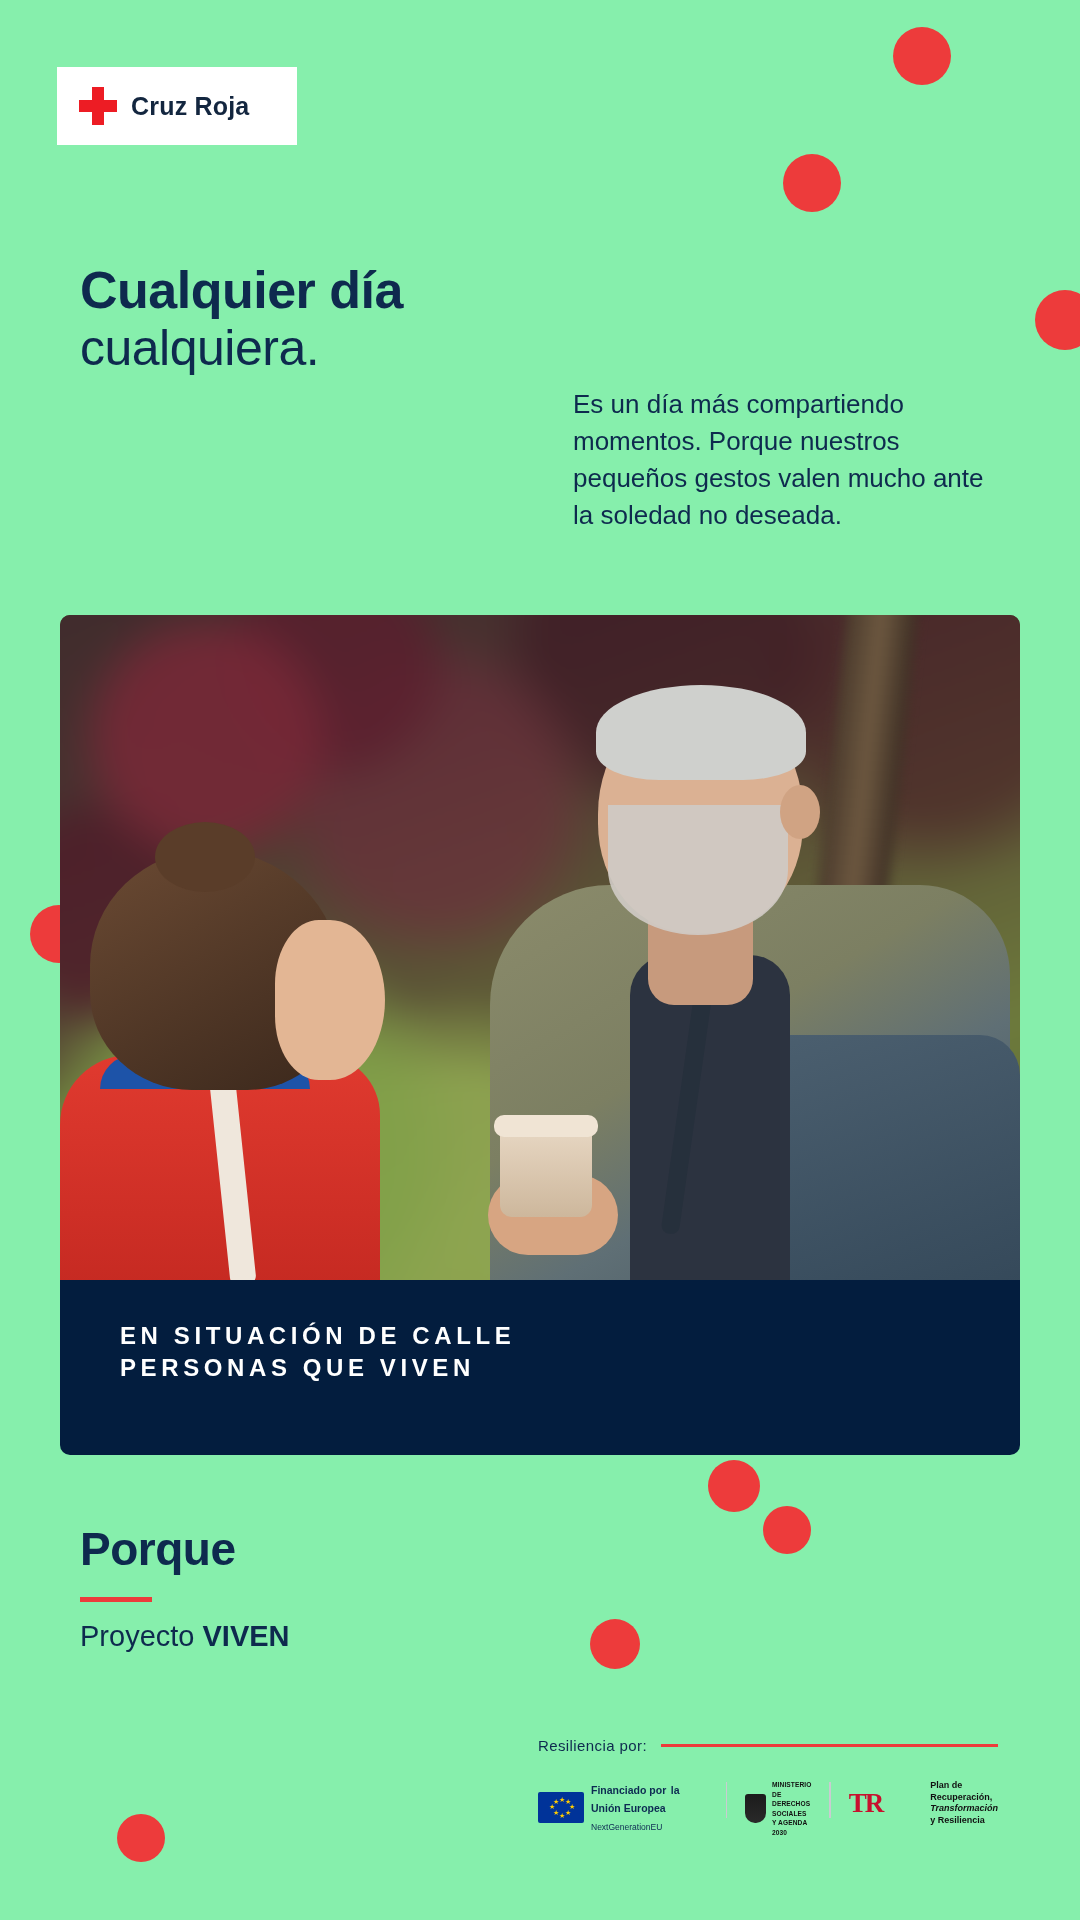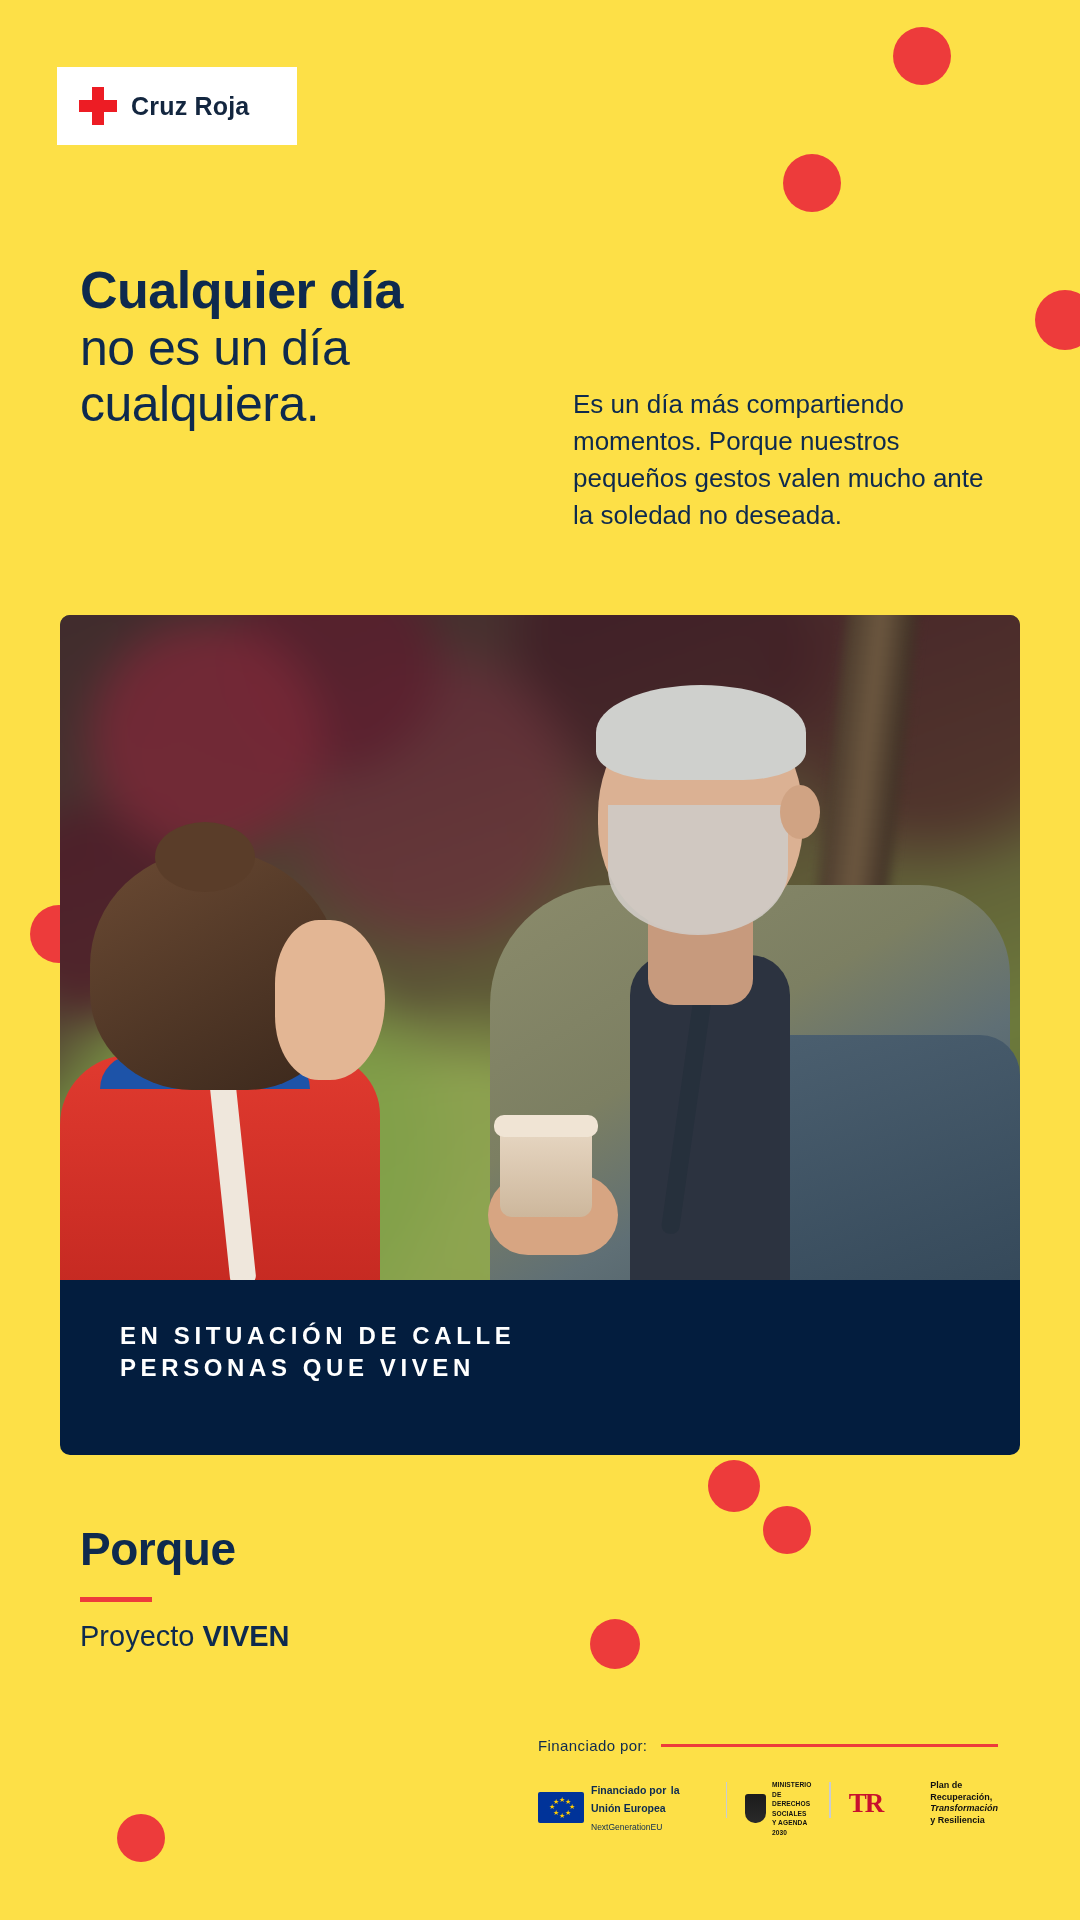--- a/index.html
+++ b/index.html
@@ -12,21 +12,21 @@
     height: 1920px;
     position: relative;
     overflow: hidden;
     font-family: "Liberation Sans", sans-serif;
     color: #0b2447;
   }
 
   .poster {
     position: absolute;
     inset: 0;
-    background: #fde047;
+    background: #86efac;
   }
 
   
   .dot {
     position: absolute;
     border-radius: 50%;
     background: #ed3b3b;
   }
   .dot-1 { width: 58px;  height: 58px;  left: 893px; top: 27px; }
   .dot-2 { width: 58px;  height: 58px;  left: 783px; top: 154px; }
@@ -473,21 +473,20 @@
   <div class="dot dot-7"></div>
   <div class="dot dot-8"></div>
 
   <div class="logo-box">
     <span class="cross"></span>
     <span class="logo-text">Cruz Roja</span>
   </div>
 
   <h1 class="headline">
     <span class="l1">Cualquier día</span>
-    <span class="l2">no es un día</span>
     <span class="l3">cualquiera.</span>
   </h1>
 
   <p class="subcopy">Es un día más compartiendo momentos. Porque nuestros pequeños gestos valen mucho ante la soledad no deseada.</p>
 
   <div class="photo-card">
     <div class="photo">
       <div class="bg"></div>
       <div class="trunk"></div>
 
@@ -523,21 +522,21 @@
   </div>
 
   <div class="closing">
     <div class="hag">Porque</div>
     <div class="rule"></div>
     <div class="proy"><span>Proyecto </span><b>VIVEN</b></div>
   </div>
 
   <div class="funding">
     <div class="funding-top">
-      <span class="fin-label">Financiado por:</span>
+      <span class="fin-label">Resiliencia por:</span>
       <span class="fin-line"></span>
     </div>
 
     <div class="funding-logos">
 
       <div class="eu-logo">
         <span class="eu-flag">
           <span class="stars">
             <span style="left:21px;top:4px;">★</span>
             <span style="left:27px;top:6px;">★</span>

